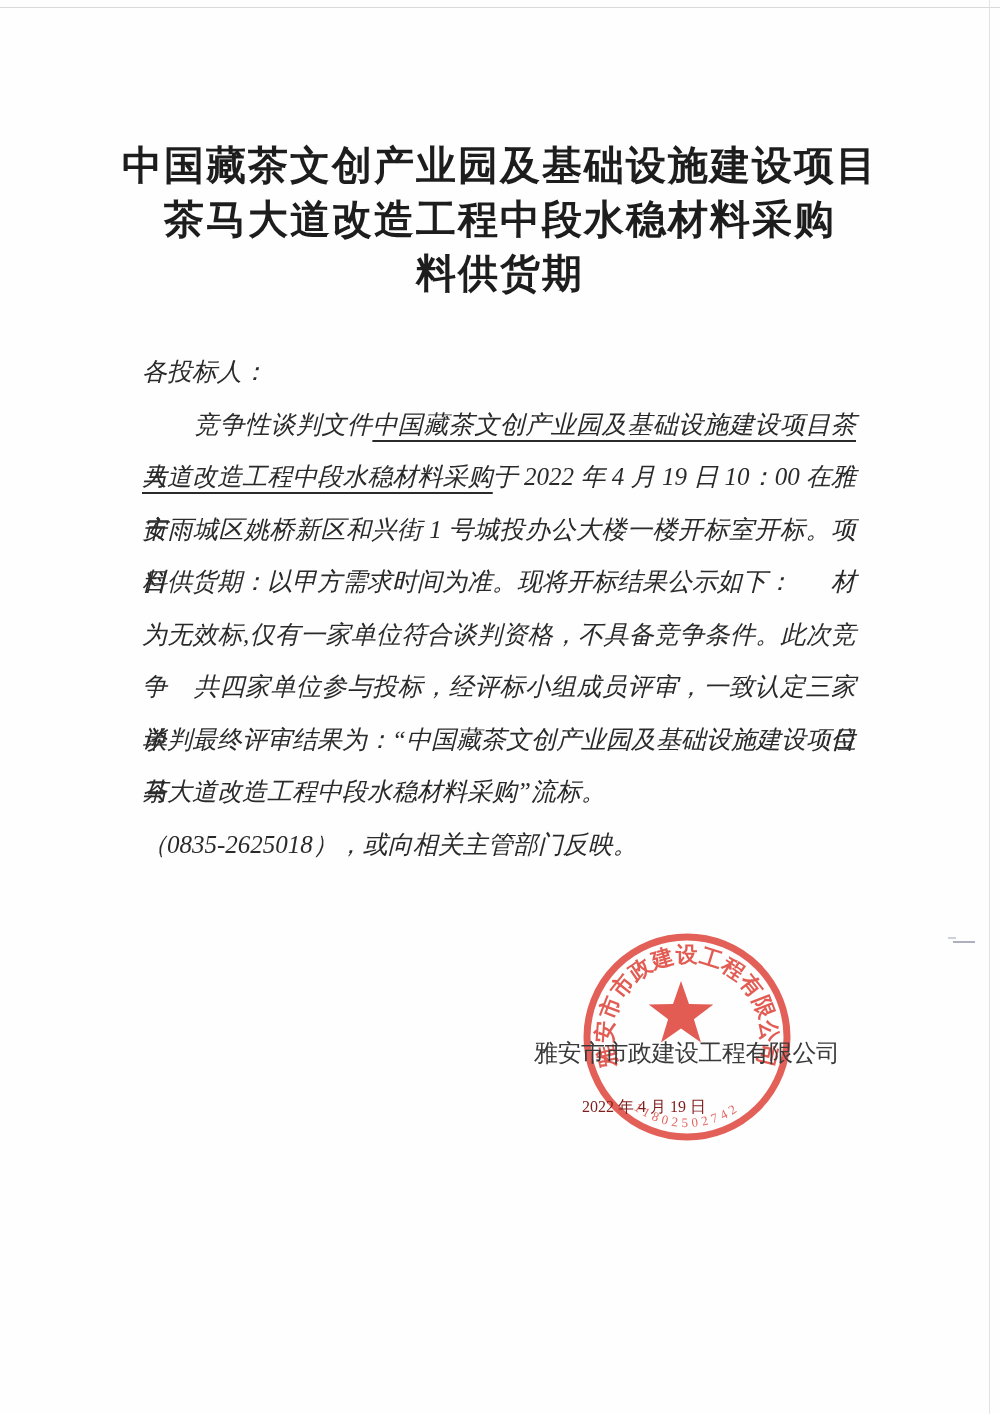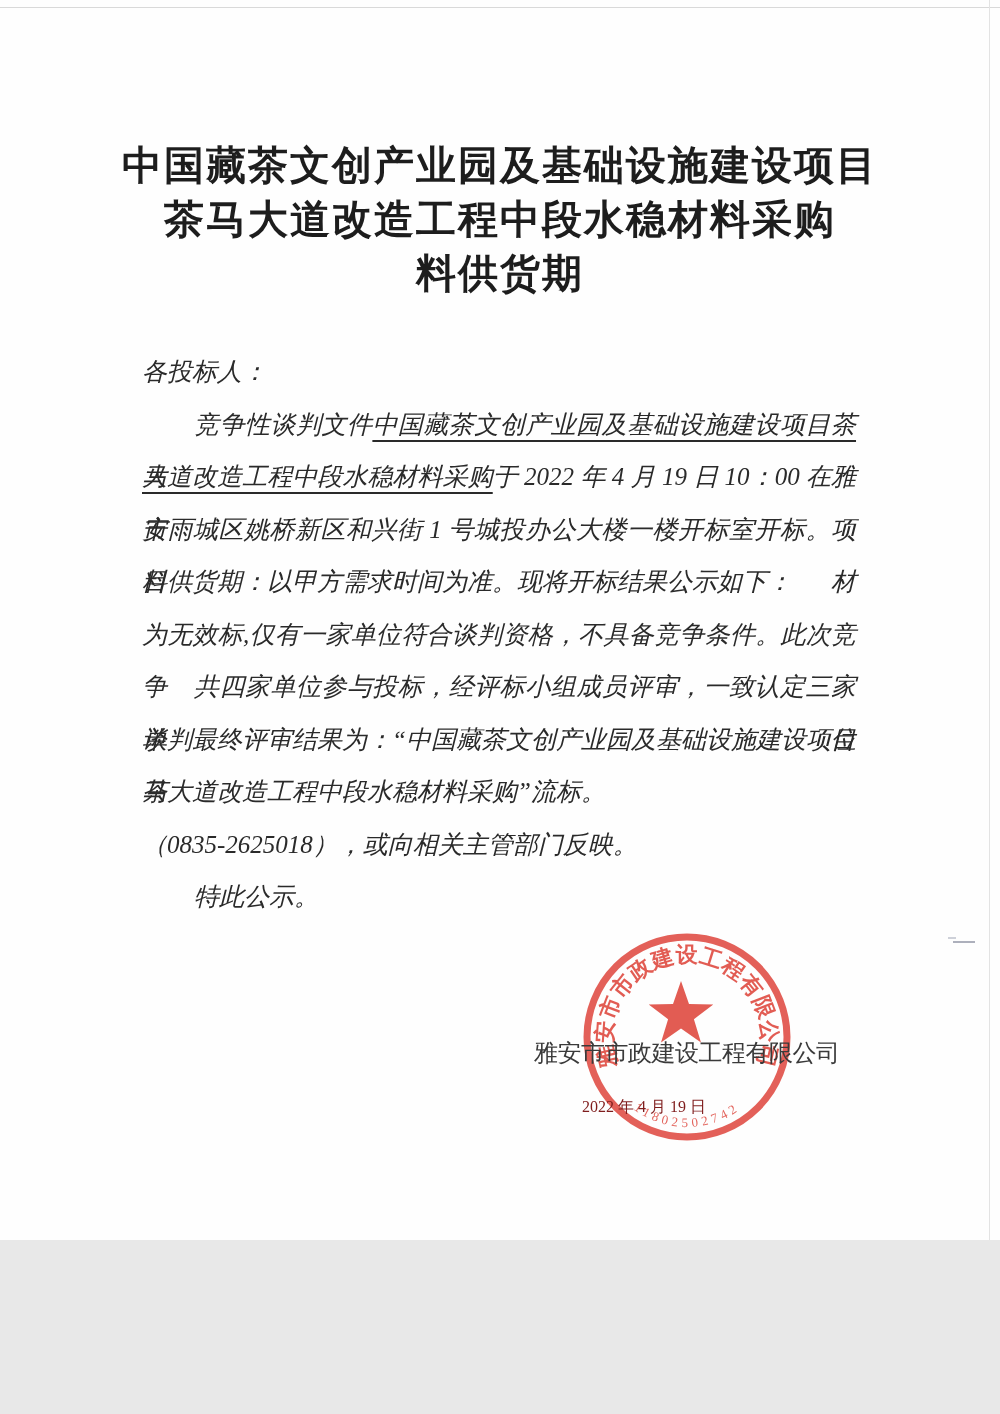--- a/index.html
+++ b/index.html
@@ -1,18 +1,18 @@
 <!DOCTYPE html>
 <html><head>
 <meta charset="utf-8">
 <style>
   html,body{margin:0;padding:0;background:#e8e8e8;}
   .page{
     position:relative;
-    width:1000px;height:1240px;
+    width:1000px;height:1414px;
     background:#fefefe;
     overflow:hidden;
     font-family:"Liberation Serif","DejaVu Serif",serif;
     color:#262626;
   }
   
   .scan-top-edge{position:absolute;left:0;top:7px;width:100%;height:1px;background:#d9d9d9;}
   .scan-right-edge{position:absolute;right:10px;top:0;width:1px;height:100%;background:#e3e3e3;}
   .scan-speck{position:absolute;left:953px;top:941px;width:22px;height:2px;background:#8a8fa0;opacity:.7;}
   .scan-speck2{position:absolute;left:948px;top:937px;width:8px;height:2px;background:#b9bdc9;opacity:.7;}
@@ -114,23 +114,20 @@
     </div>
     <div class="bline just">
       <span class="seg">谈判最终评审结果为：“中国藏茶文创产业园及基础设施建设项目茶</span>
     </div>
     <div class="bline">
       <span class="seg">马大道改造工程中段水稳材料采购”流标。</span>
     </div>
     <div class="bline">
       <span class="seg">（0835-2625018），或向相关主管部门反映。</span>
     </div>
-    <div class="bline ind">
-      <span class="seg">特此公示。</span>
-    </div>
   </div>
 
   <svg class="seal" viewBox="0 0 220 220" xmlns="http://www.w3.org/2000/svg">
     <defs>
       <path id="arcCompany" d="M 39.5 135.7 A 75 75 0 1 1 180.5 135.7" fill="none"></path>
       <path id="arcCode" d="M 33.7 157.7 A 90 90 0 0 0 186.3 157.7" fill="none"></path>
     </defs>
     <circle cx="110" cy="110" r="100" fill="none" stroke="#dc3c32" stroke-width="7" stroke-opacity="0.92"></circle>
     <polygon points="104,54 112,77 136.3,77.5 116.9,92.2 124,115.5 104,101.6 84,115.5 91.1,92.2 71.7,77.5 96,77" fill="#dc3c32" fill-opacity="0.95"></polygon>
     <text class="arc-company" fill="#dc3c32" fill-opacity="0.95">

